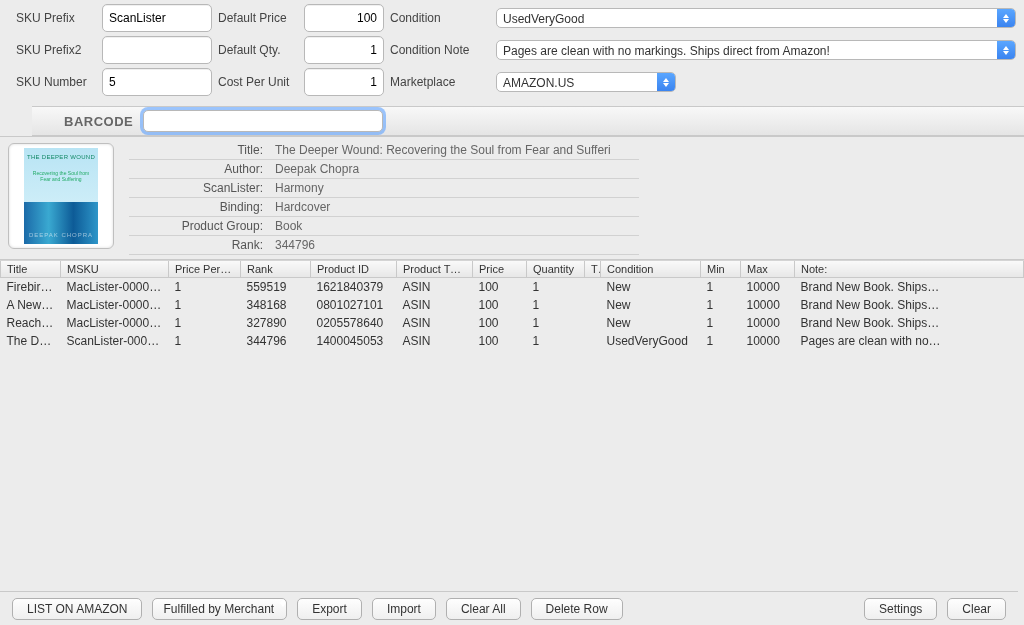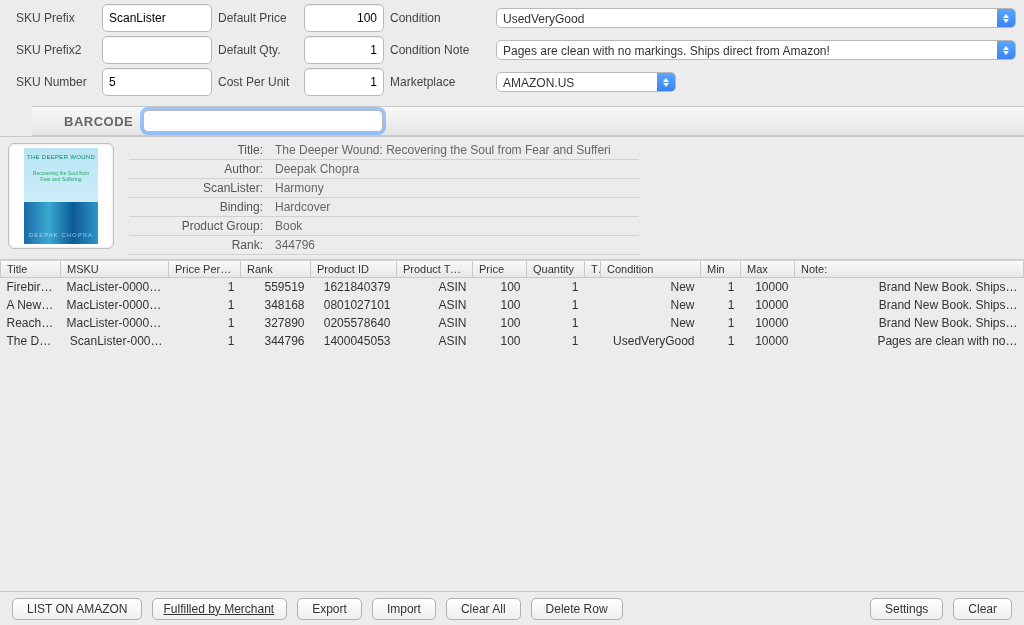--- a/index.html
+++ b/index.html
@@ -174,25 +174,25 @@
     font-size: 11px;
     color: #333;
     white-space: nowrap; overflow: hidden; text-overflow: ellipsis;
   }
   table.grid td {
     padding: 2px 6px;
     font-size: 12px;
     color: #333;
     white-space: nowrap; overflow: hidden; text-overflow: ellipsis;
   }
-  table.grid tbody tr td { border-top: 0px solid transparent; text-align: right; }
+  table.grid tbody tr td { border-top: 0px solid transparent; }
 
   .bottom-bar {
     position: absolute;
-    left: 0; right: 0; bottom: 0;
+    left: 0; right: 6px; bottom: 0;
     height: 34px;
     padding: 4px 12px;
     display: flex;
     align-items: center;
     gap: 10px;
     border-top: 1px solid #c9c9c9;
     background: #ececec;
   }
   .bottom-bar .spacer { flex: 1; }
   button.mac {
@@ -208,21 +208,20 @@
   }
   .sel-inline {
     display: inline-flex;
     height: 22px;
     border: 1px solid #b0b0b0;
     border-radius: 5px;
     background: linear-gradient(#fefefe, #efefef);
     align-items: center;
     padding: 0 0 0 10px;
     overflow: hidden;
-    text-decoration: underline;
   }
   .sel-inline .txt { font-size: 12px; color: #333; padding-right: 6px; }
   .sel-inline .sel-btn { height: 100%; }
 </style>
 </head>
 <body>
 
 <div class="top-form">
   <label>SKU Prefix</label>
   <input class="txt" value="ScanLister" style="">

